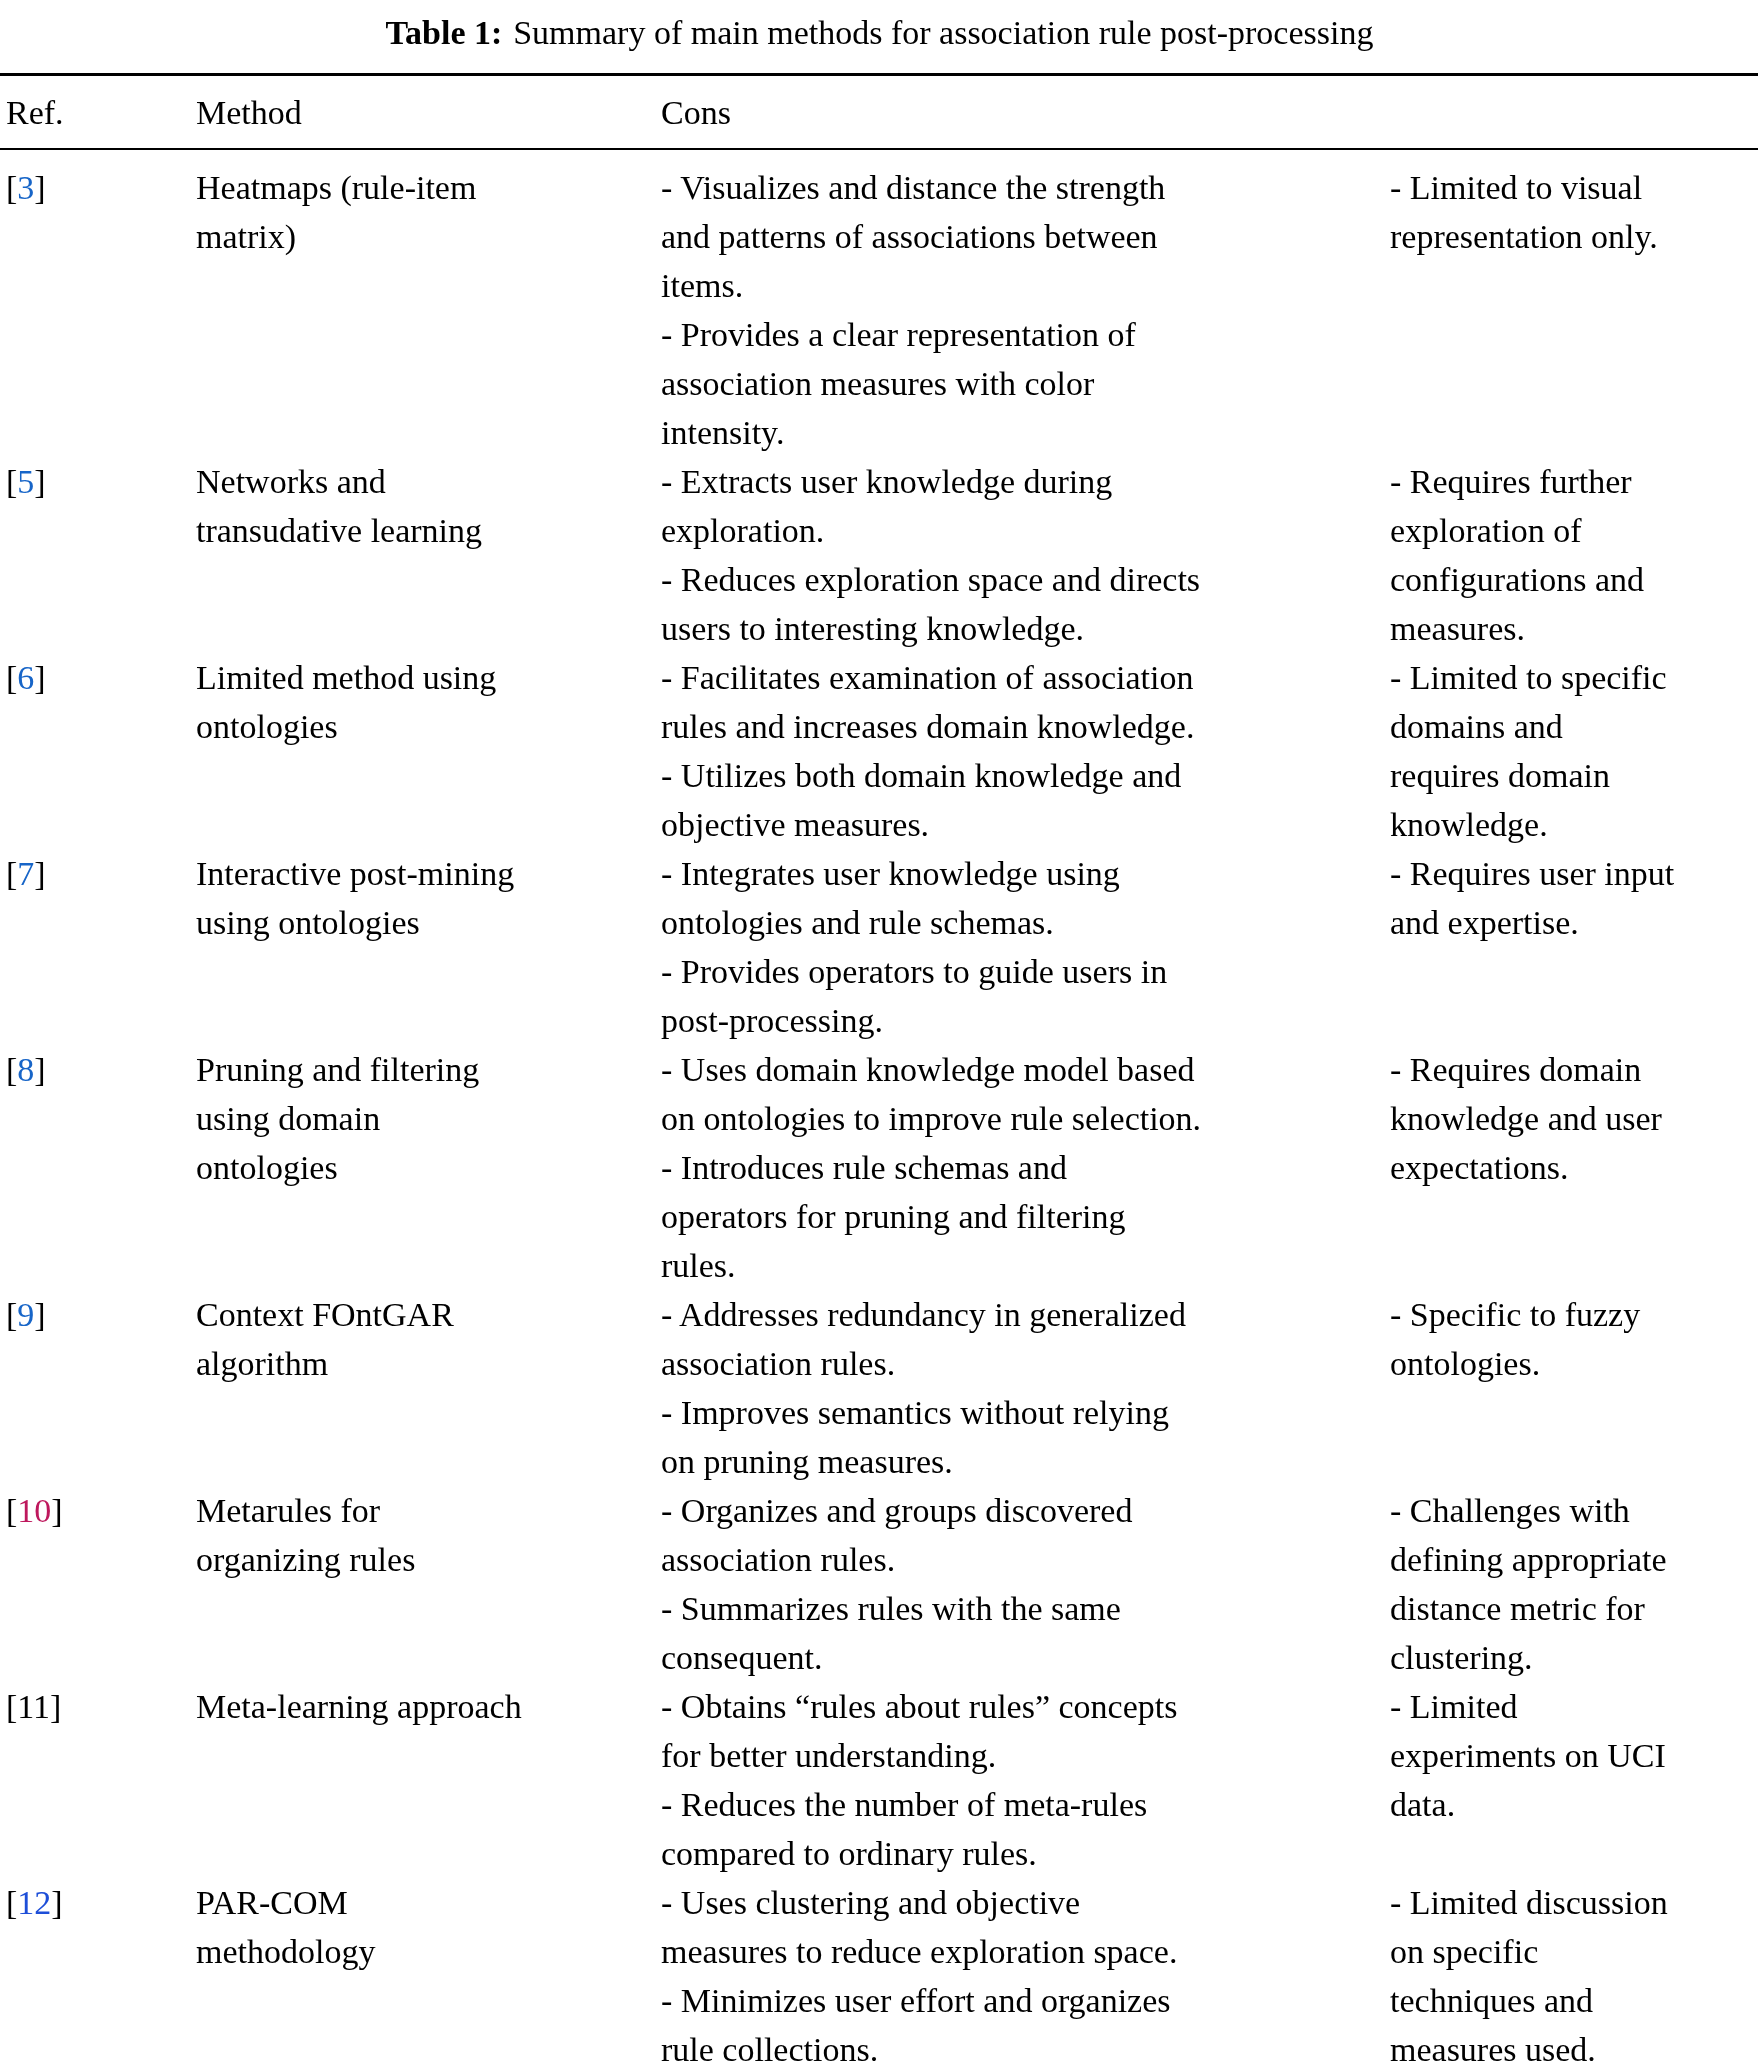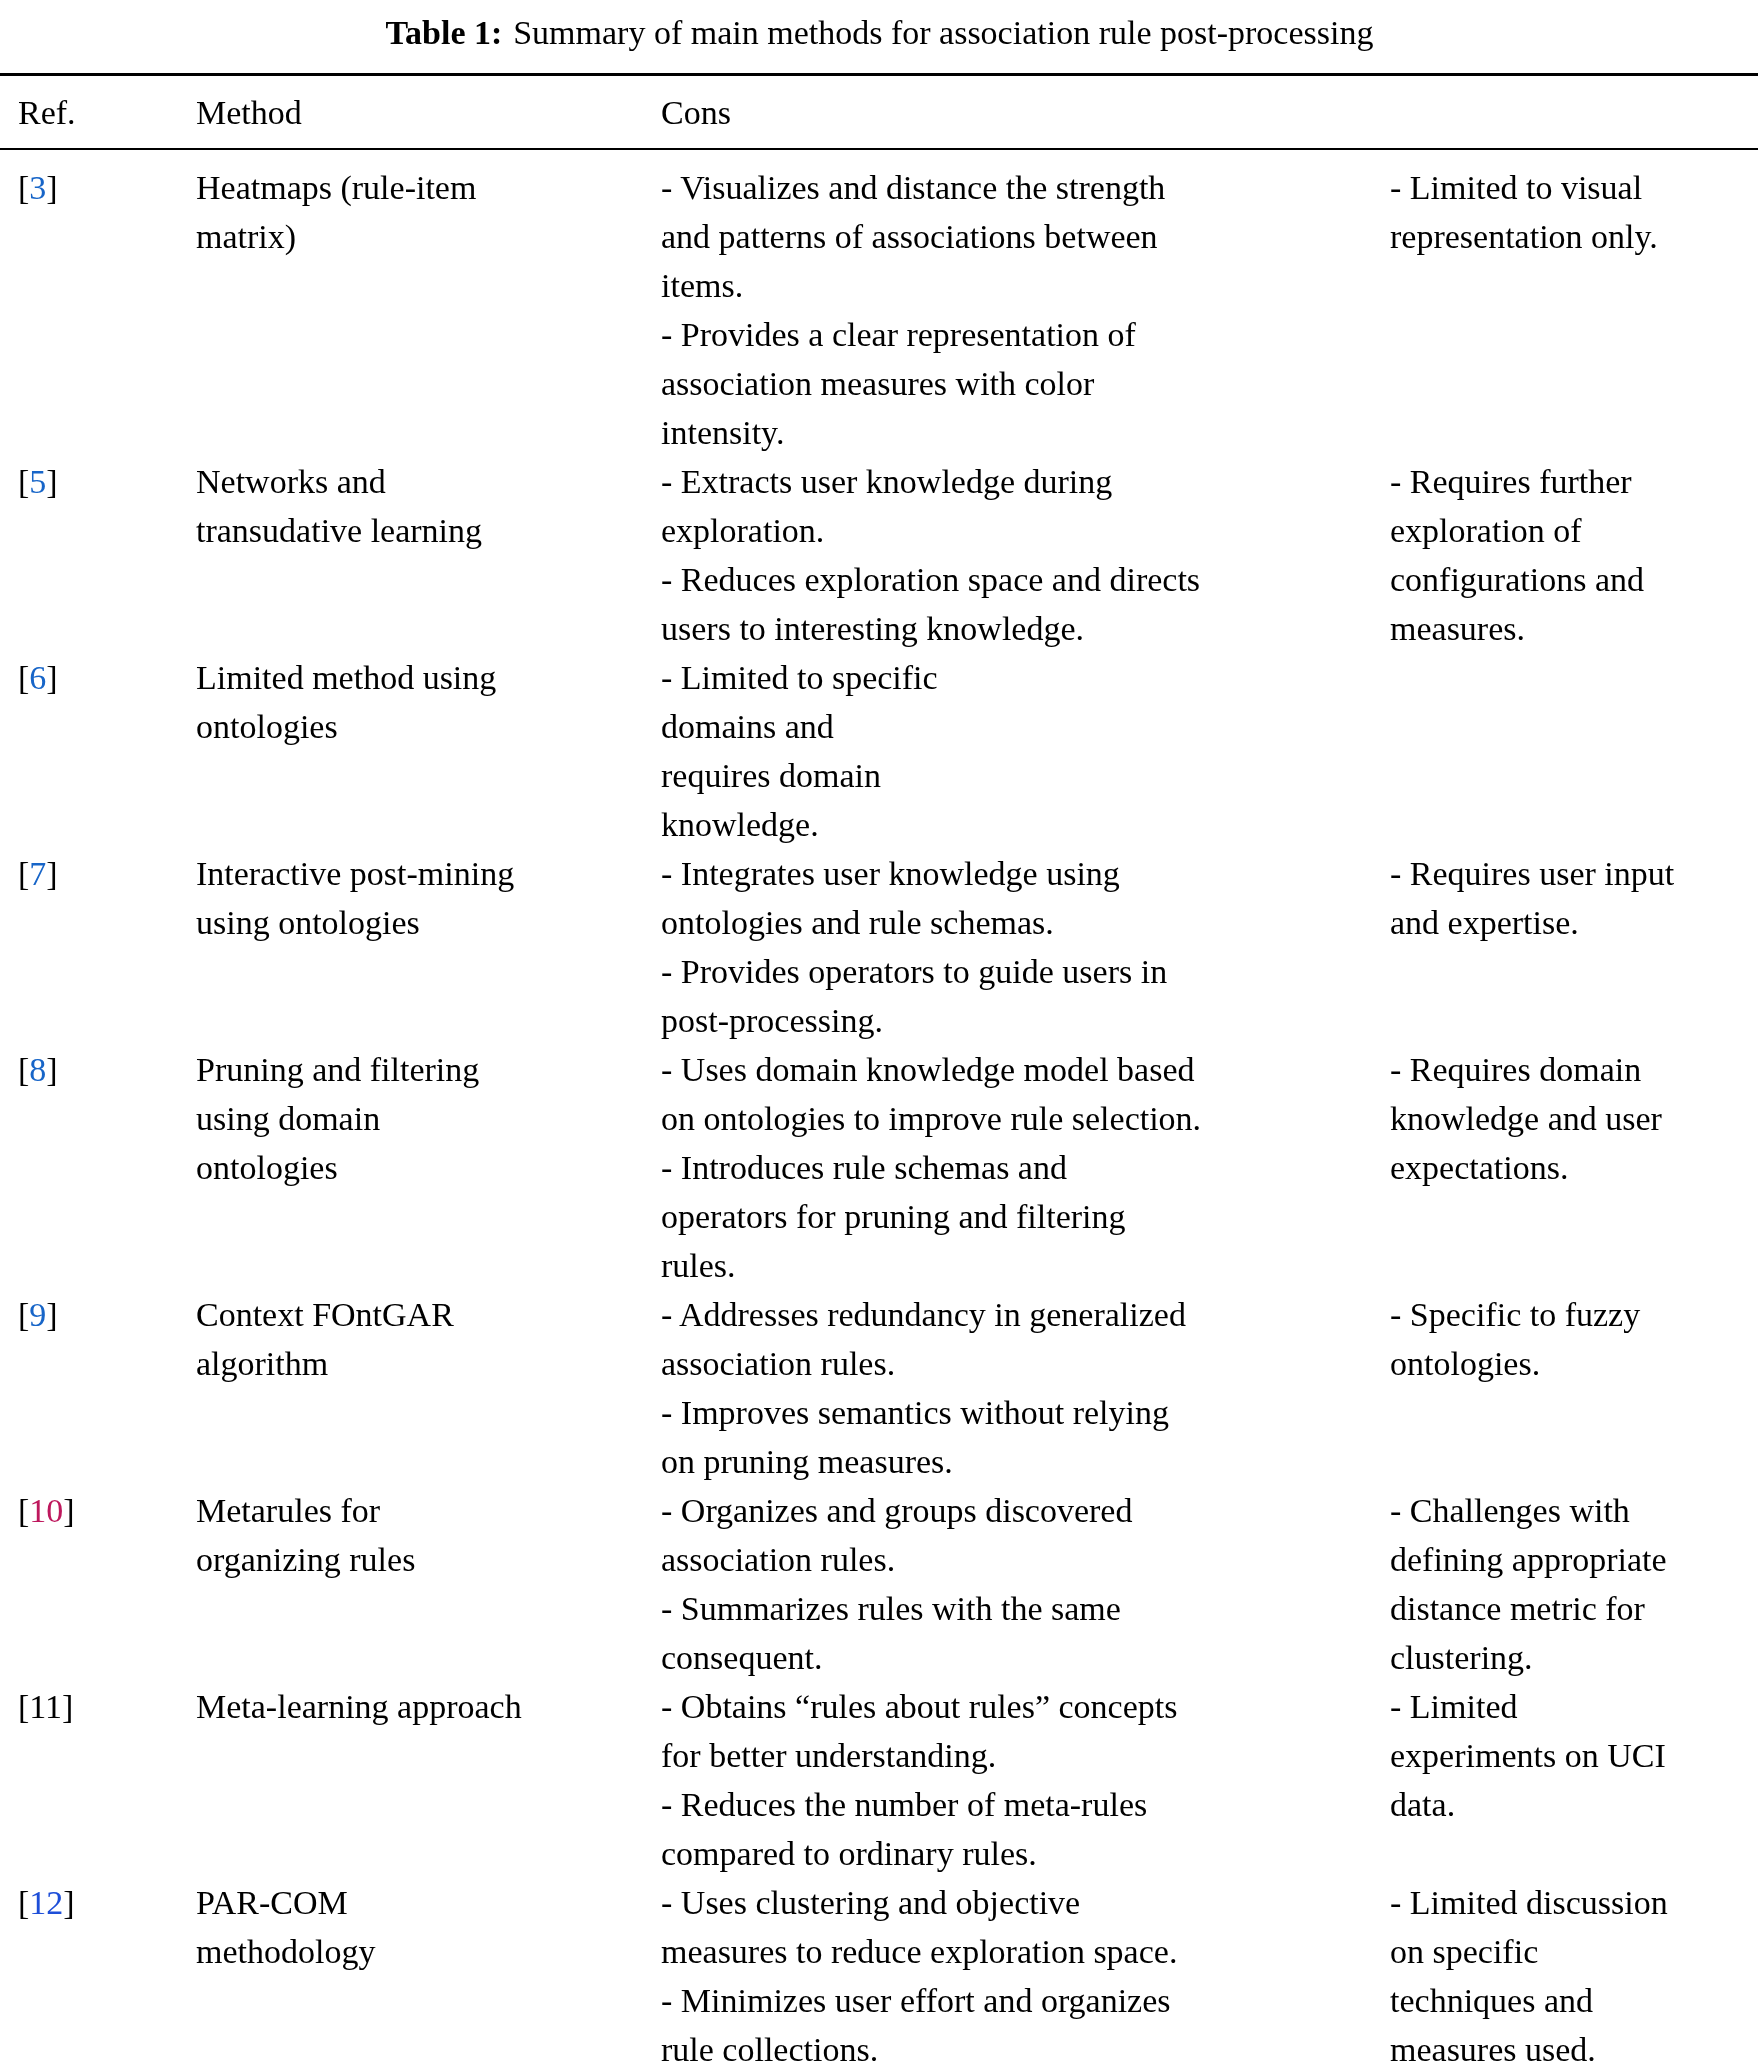--- a/index.html
+++ b/index.html
@@ -37,21 +37,21 @@
     font-size: 34px;
   }
   .tbody { padding-top: 12.6px; padding-bottom: 1.8px; }
 
   .cell {
     font-size: 34px;
     line-height: 49px;
     white-space: pre-line;
     vertical-align: top;
   }
-  .cell.ref { padding-left: 18px; white-space: nowrap; }
+  .cell.ref { padding-left: 6px; white-space: nowrap; }
   .refnum { text-decoration: none; cursor: pointer; }
 </style>
 </head>
 <body>
 
 <div class="page">
 
   <div class="caption">
     <span class="cap-label">Table 1:</span><span>Summary of main methods for association rule post-processing</span>
   </div>
@@ -91,20 +91,24 @@
         <div class="cell cons">- Requires further
 exploration of
 configurations and
 measures.</div>
       </div>
 
       <div class="row">
         <div class="cell ref"><span>[</span><span class="refnum" style="color: rgb(23, 101, 200);">6</span><span>]</span></div>
         <div class="cell method">Limited method using
 ontologies</div>
+        <div class="cell pros">- Facilitates examination of association
+rules and increases domain knowledge.
+- Utilizes both domain knowledge and
+objective measures.</div>
         <div class="cell cons">- Limited to specific
 domains and
 requires domain
 knowledge.</div>
       </div>
 
       <div class="row">
         <div class="cell ref"><span>[</span><span class="refnum" style="color: rgb(23, 101, 200);">7</span><span>]</span></div>
         <div class="cell method">Interactive post-mining
 using ontologies</div>

